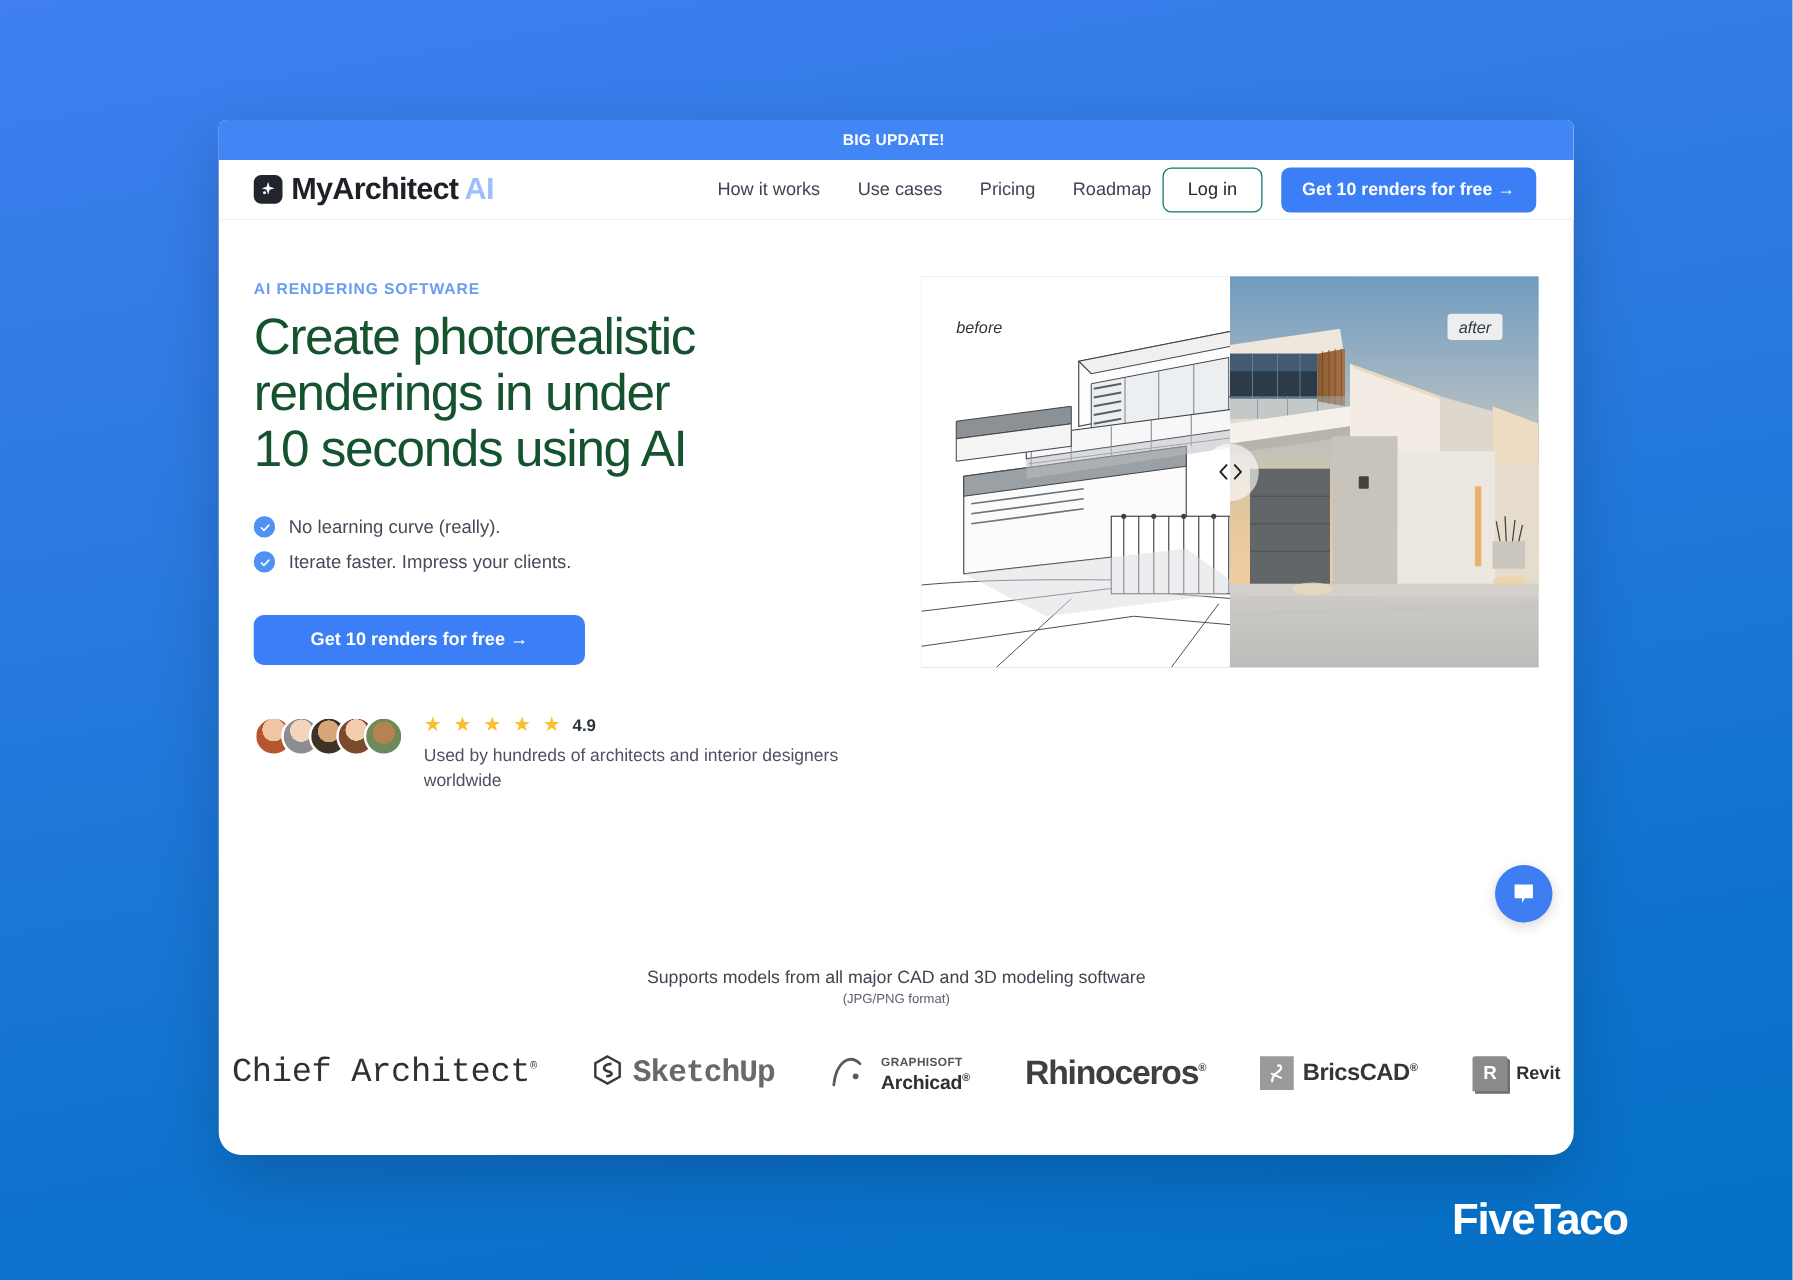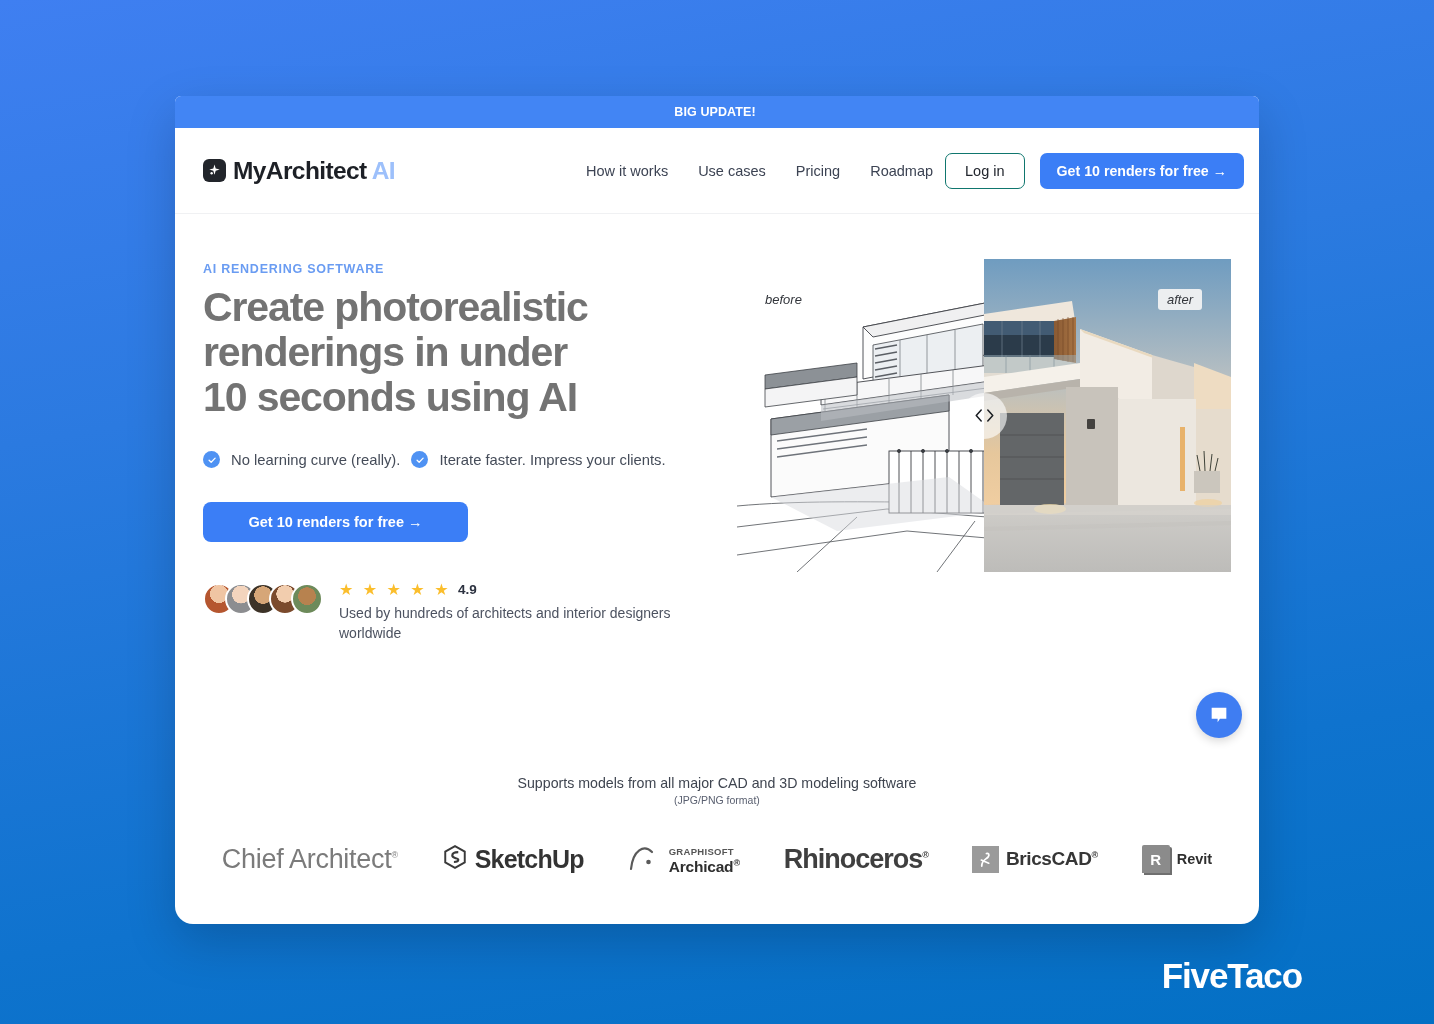--- a/index.html
+++ b/index.html
@@ -35,27 +35,26 @@
     align-items: center;
     justify-content: center;
     font-size: 12.5px;
     letter-spacing: 0.1px;
     white-space: nowrap;
   }
   .announce-strong { font-weight: bold; margin-right: 4px; }
 
   
   .site-header {
-    height: 86px;
+    height: 48px;
     display: flex;
     align-items: center;
     padding: 0 30px 0 28px;
     border-bottom: 1px solid #f0f1f3;
     background: #fff;
-    gap: 12px;
   }
   .brand {
     display: flex;
     align-items: center;
     gap: 5px;
     font-size: 24.5px;
     font-weight: bold;
     letter-spacing: -0.6px;
     color: #1d2026;
   }
@@ -127,27 +126,27 @@
   .eyebrow {
     color: #6a9cf2;
     font-size: 12.5px;
     font-weight: bold;
     letter-spacing: 0.75px;
     margin-bottom: 11px;
   }
   .hero-title {
     font-size: 41px;
     line-height: 1.0;
-    font-weight: bold;
+    font-weight: normal;
     letter-spacing: -1.1px;
-    color: #737373;
+    color: #14532d;
   }
   .hero-title span { display: block; margin-bottom: 4px; }
 
-  .bullets { margin-top: 33px; display: flex; flex-direction: row; gap: 11px; }
+  .bullets { margin-top: 33px; display: flex; flex-direction: column; gap: 11px; }
   .bullet { display: flex; align-items: center; gap: 11px; }
   .check {
     width: 17px; height: 17px;
     border-radius: 50%;
     background: #4f92f3;
     display: inline-flex;
     align-items: center;
     justify-content: center;
     flex: none;
   }
@@ -289,29 +288,29 @@
     display: flex;
     align-items: center;
     justify-content: center;
     gap: 44px;
     padding: 0 42px;
     filter: grayscale(1);
   }
   .logo-item { display: flex; align-items: center; gap: 7px; color: #4a4a4a; }
 
   .lg-chief {
-    font-family: Liberation Sans, sans-serif;
+    font-family: Liberation Mono, monospace;
     font-size: 27px;
-    color: #3b82f6;
+    color: #4c1d95;
     letter-spacing: -0.3px;
     white-space: nowrap;
   }
   .sup { font-size: 9px; vertical-align: super; }
 
-  .lg-sketchup { font-size: 25px; font-weight: bold; color: #701a75; letter-spacing: -0.8px; }
+  .lg-sketchup { font-size: 25px; font-weight: bold; color: #a16207; letter-spacing: -0.8px; font-family: Liberation Mono, monospace; }
   .lg-archicad-txt { line-height: 1.05; text-align: left; }
   .lg-graphisoft { font-size: 9.5px; font-weight: bold; color: #555; letter-spacing: 0.3px; }
   .lg-archicad { font-size: 15.5px; font-weight: bold; color: #2f2f2f; letter-spacing: -0.2px; }
   .lg-rhino { font-size: 27px; font-weight: bold; color: #0c4a6e; letter-spacing: -1px; }
   .lg-brics { font-size: 19px; font-weight: bold; color: #33363b; letter-spacing: -0.4px; }
   .lg-revit { font-size: 14.5px; font-weight: bold; color: #2f2f2f; }
   .icon-sq {
     width: 27px; height: 27px;
     background: #9a9a9a;
     display: inline-flex;

